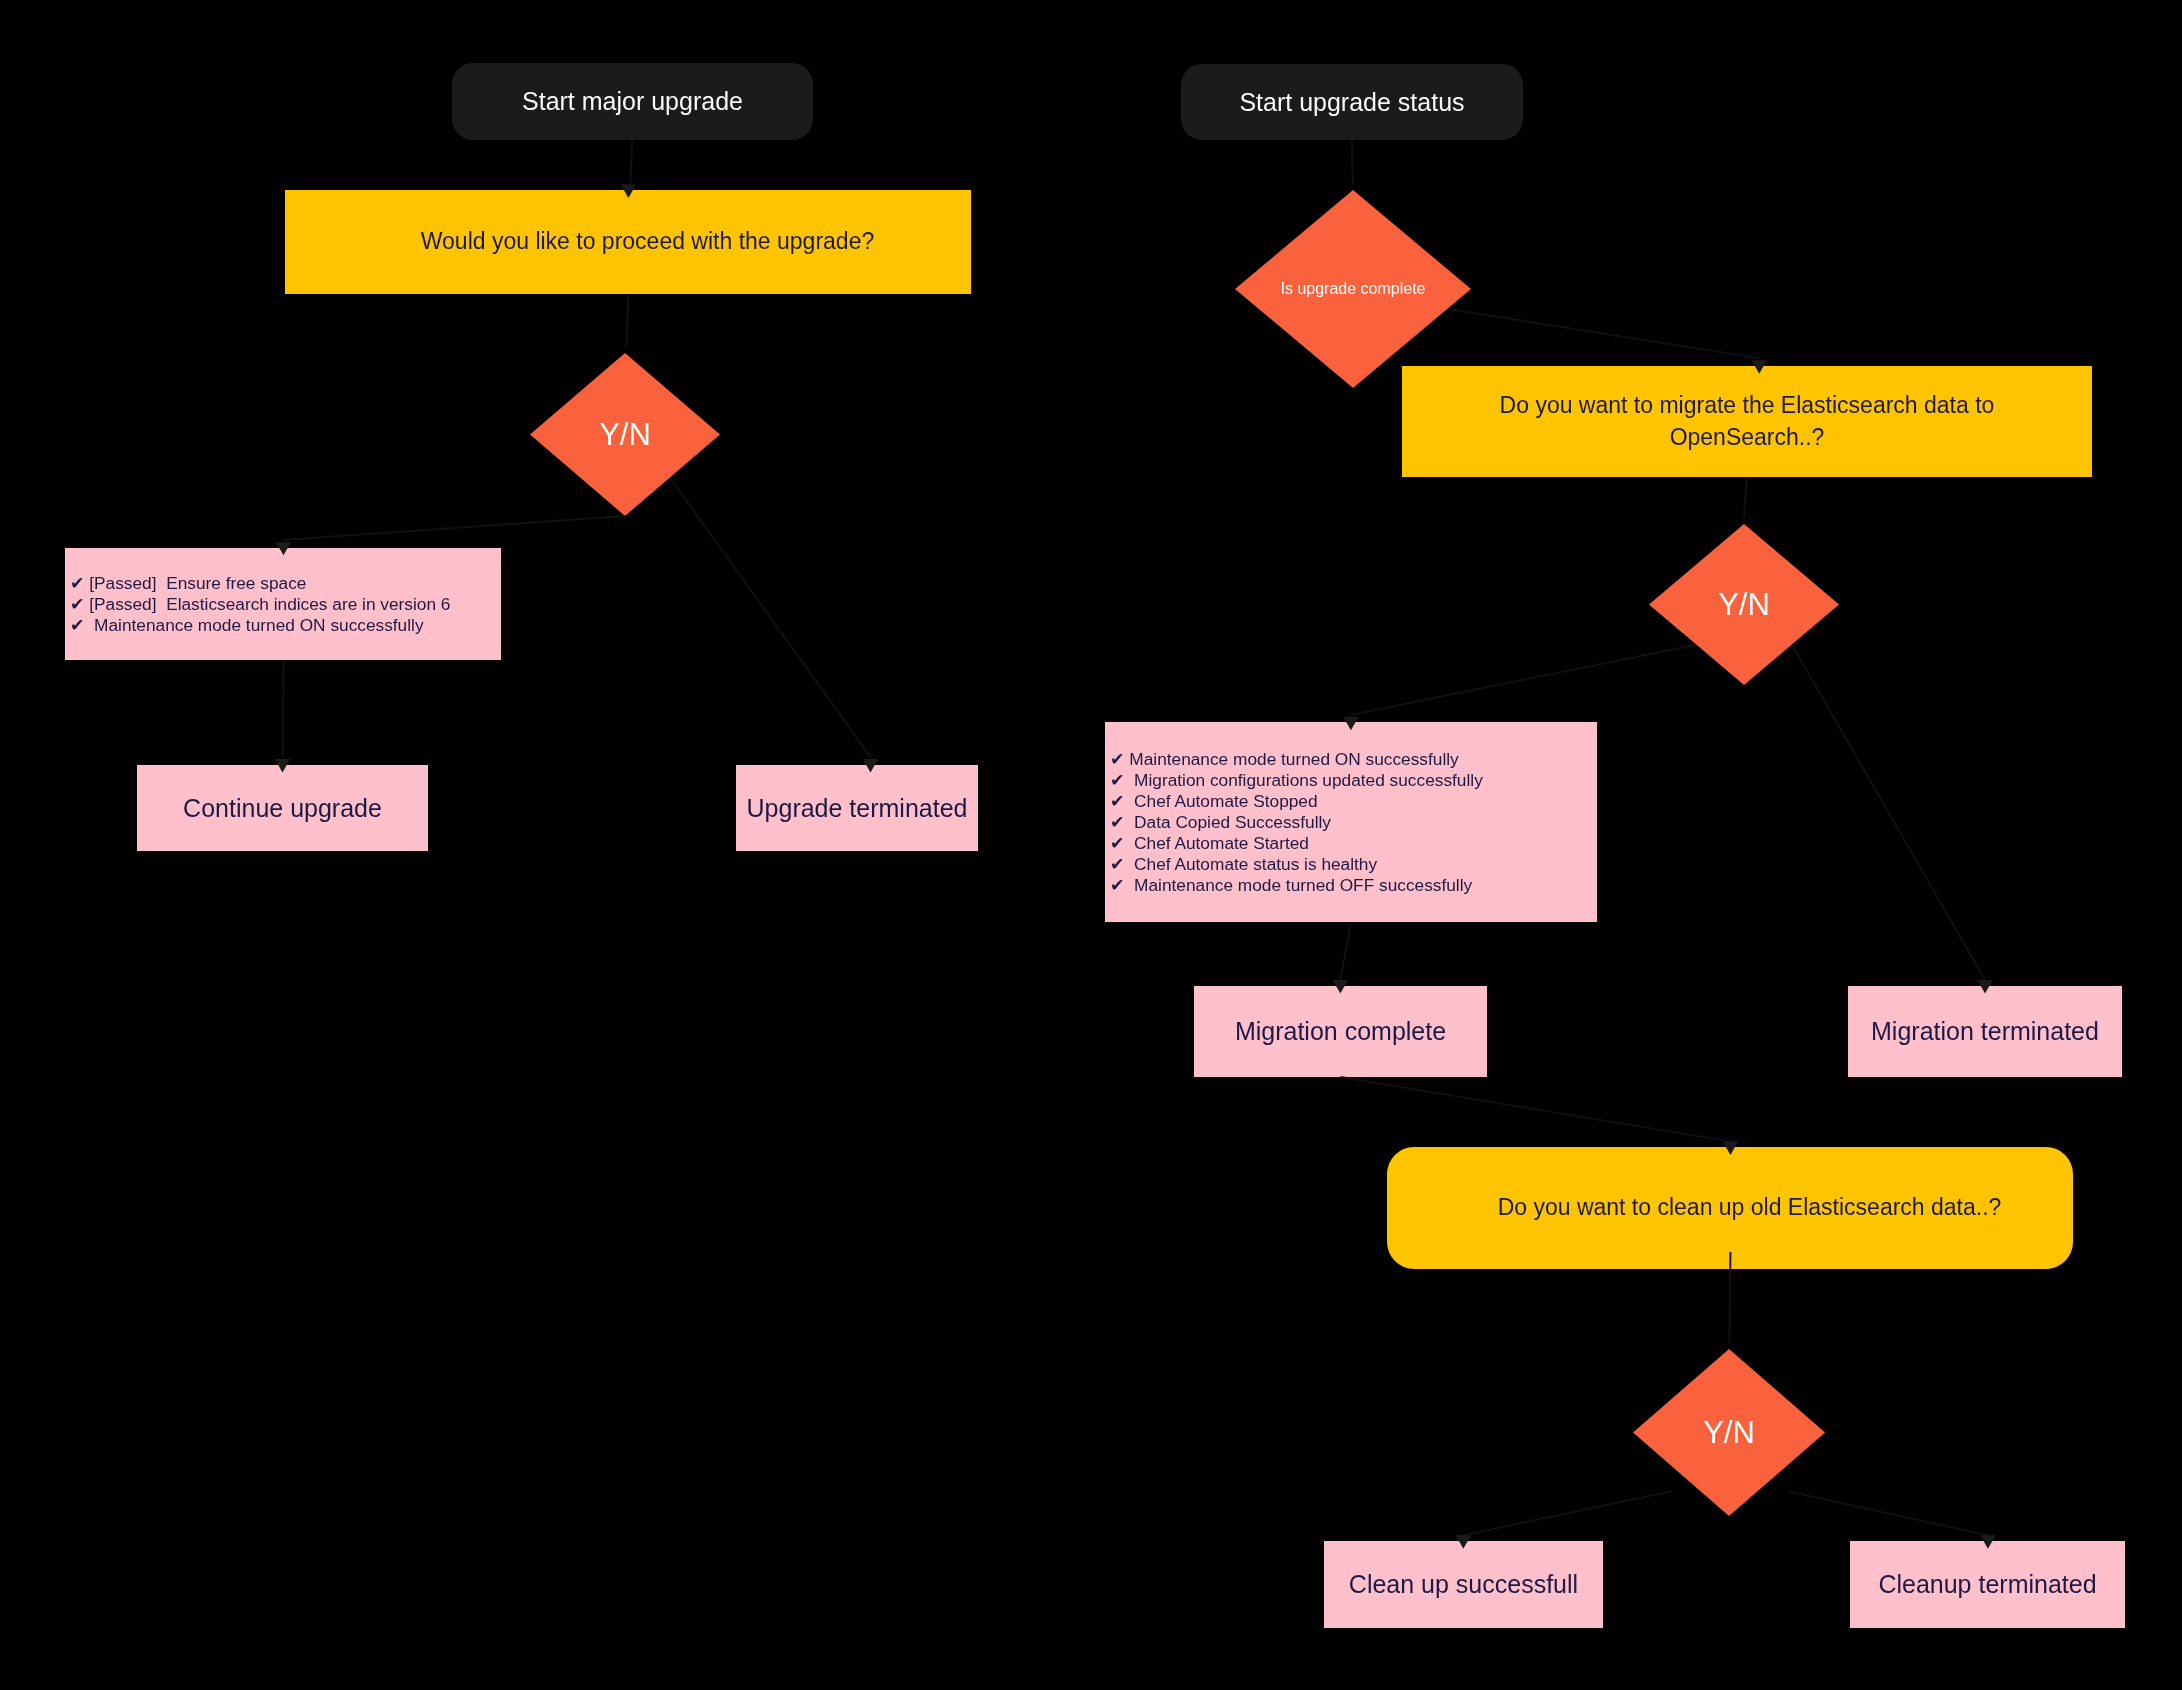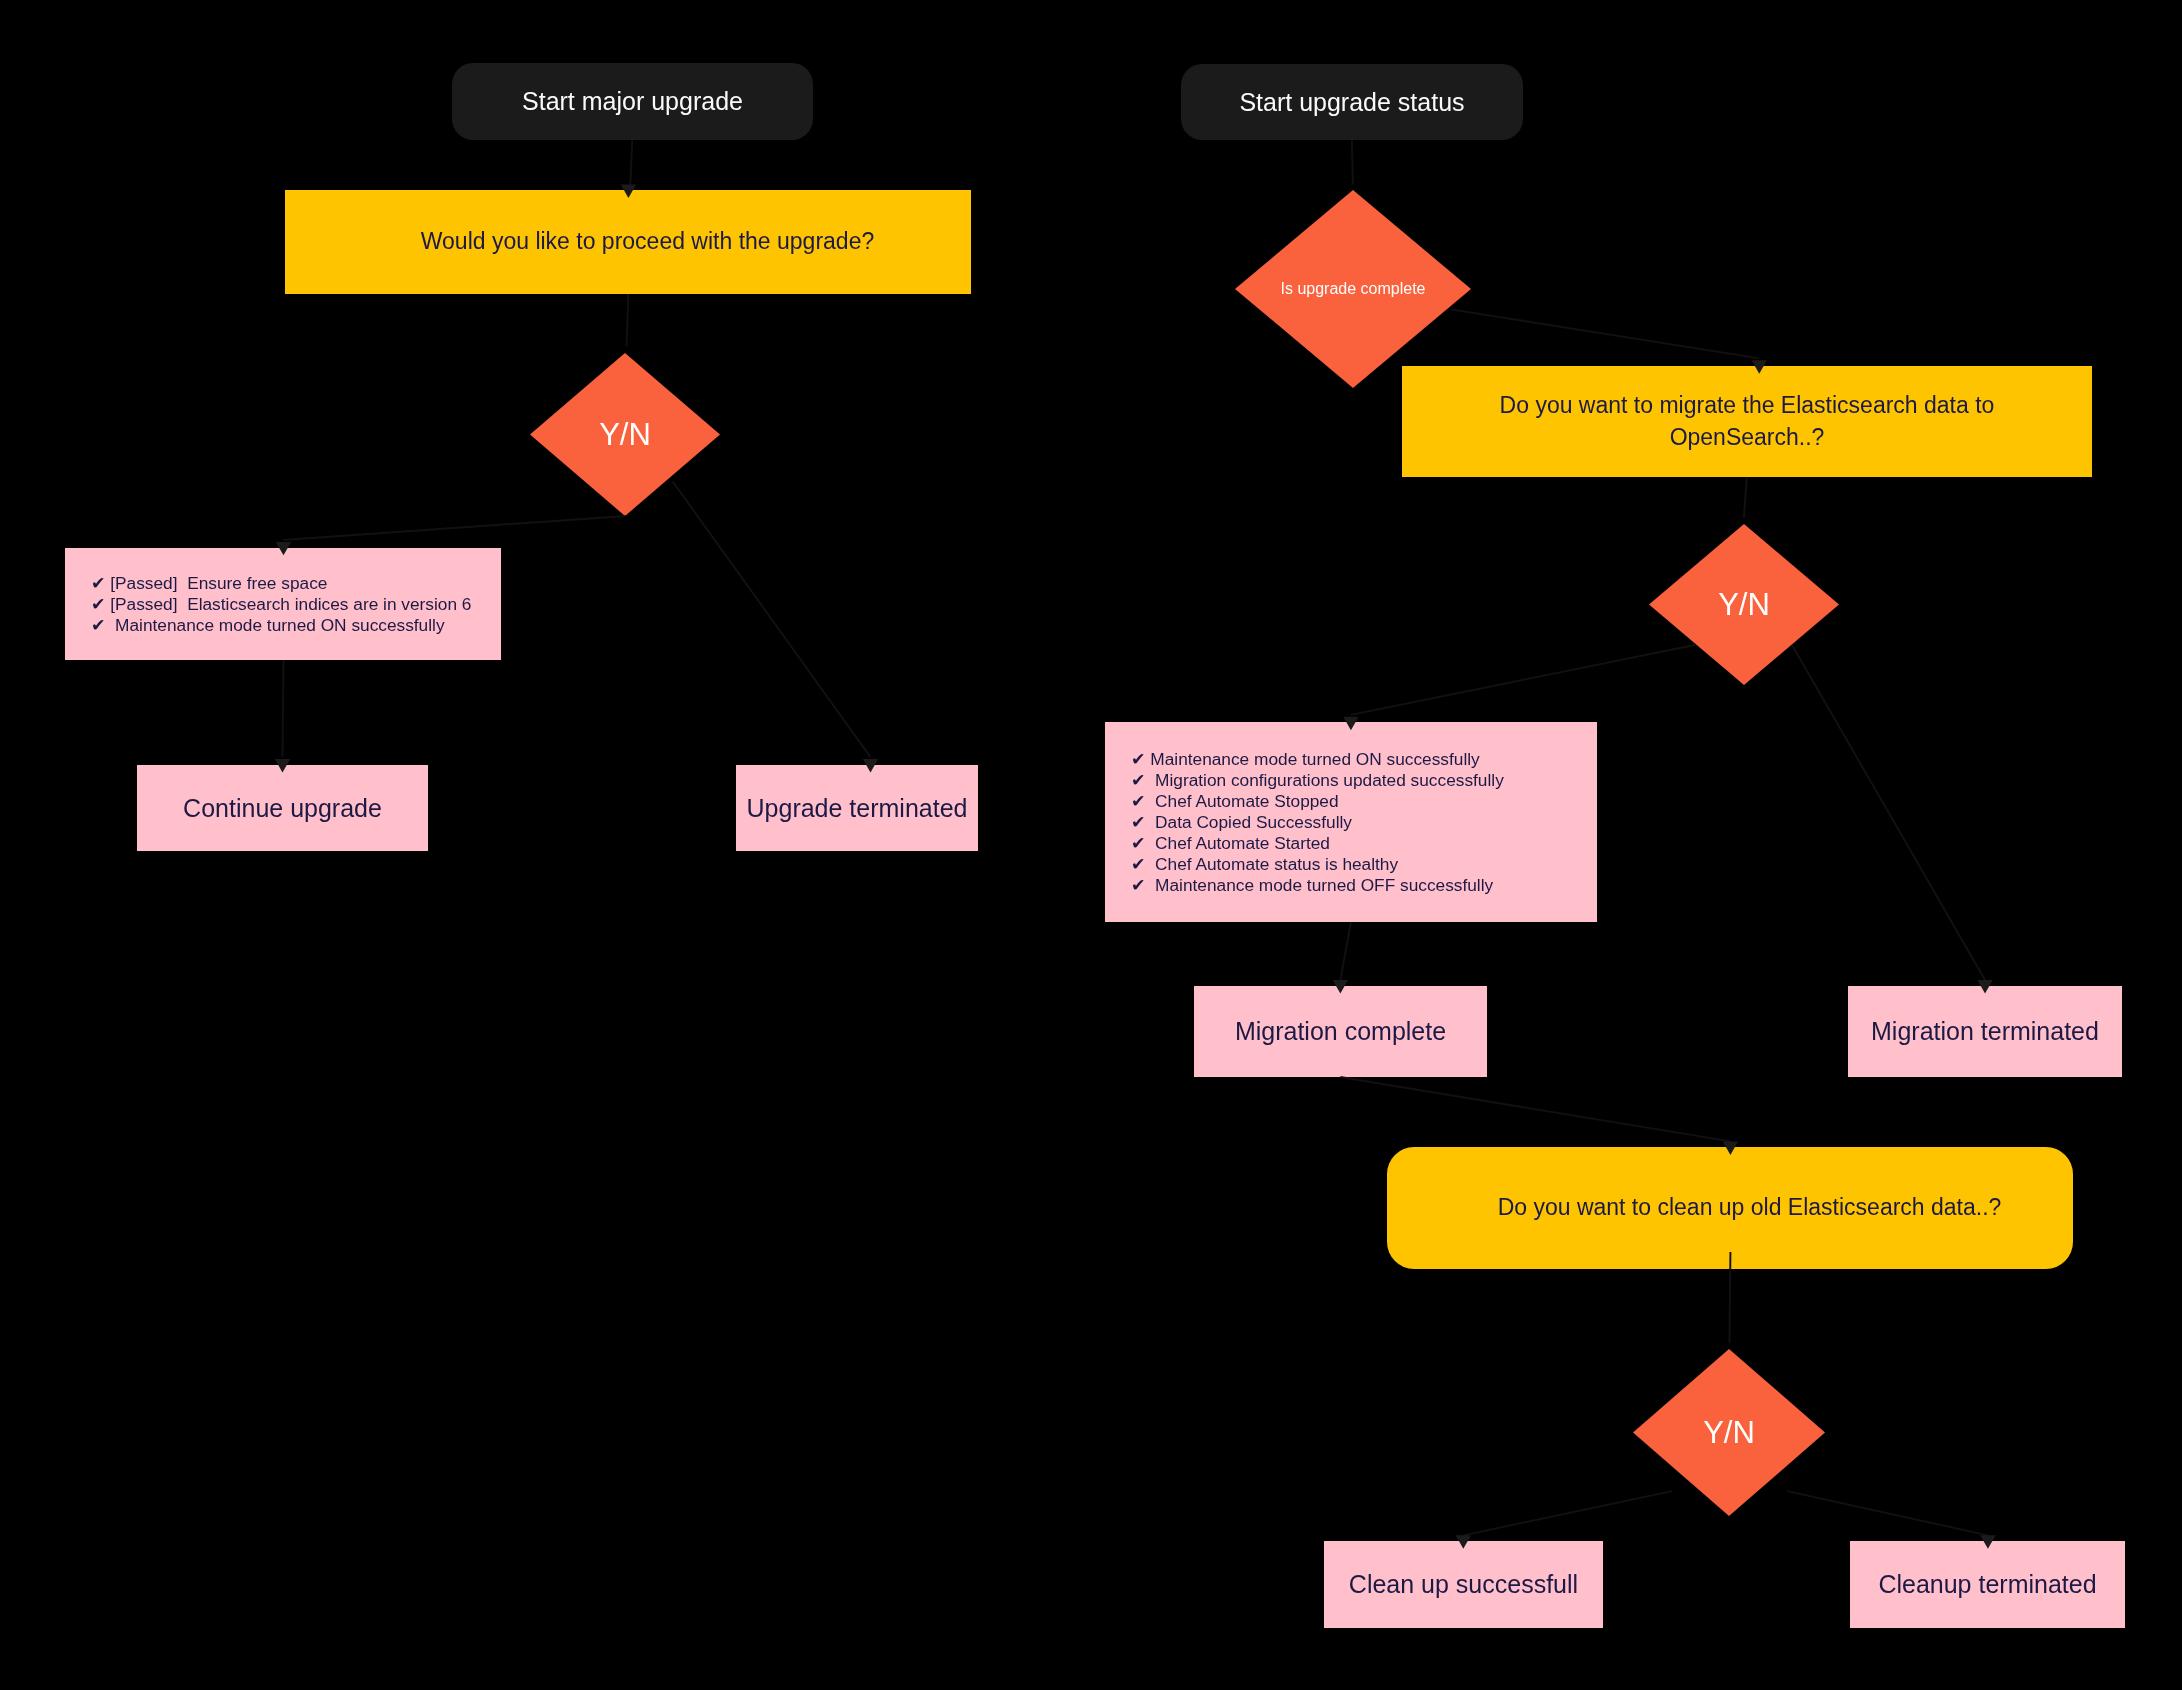--- a/index.html
+++ b/index.html
@@ -25,21 +25,21 @@
     background:#f9623c;color:#ffffff;font-size:31px;
     clip-path:polygon(50% 0,100% 50%,50% 100%,0 50%);
   }
   .diamond .dlabel{font-size:16px;line-height:1.3;width:173px;}
   .result{
     background:#ffc0cb;color:#1d1945;font-size:25px;white-space:nowrap;
   }
   .checklist{
     background:#ffc0cb;color:#1d1945;font-size:17.3px;line-height:21px;
     flex-direction:column;align-items:flex-start;justify-content:center;
-    text-align:left;padding:0 26px;
+    text-align:left;padding:0 5px;
   }
   .check-line{white-space:pre;}
   .q-pad{padding:12px 48px;}
 
   
   #n-start-major{left:452px;top:63px;width:361px;height:77px;}
   #n-start-status{left:1181px;top:64px;width:342px;height:76px;}
   #n-q-proceed{left:285px;top:190px;width:686px;height:104px;}
   #n-q-migrate{left:1402px;top:366px;width:690px;height:111px;}
   #n-q-cleanup{left:1387px;top:1147px;width:686px;height:122px;border-radius:27px;}

